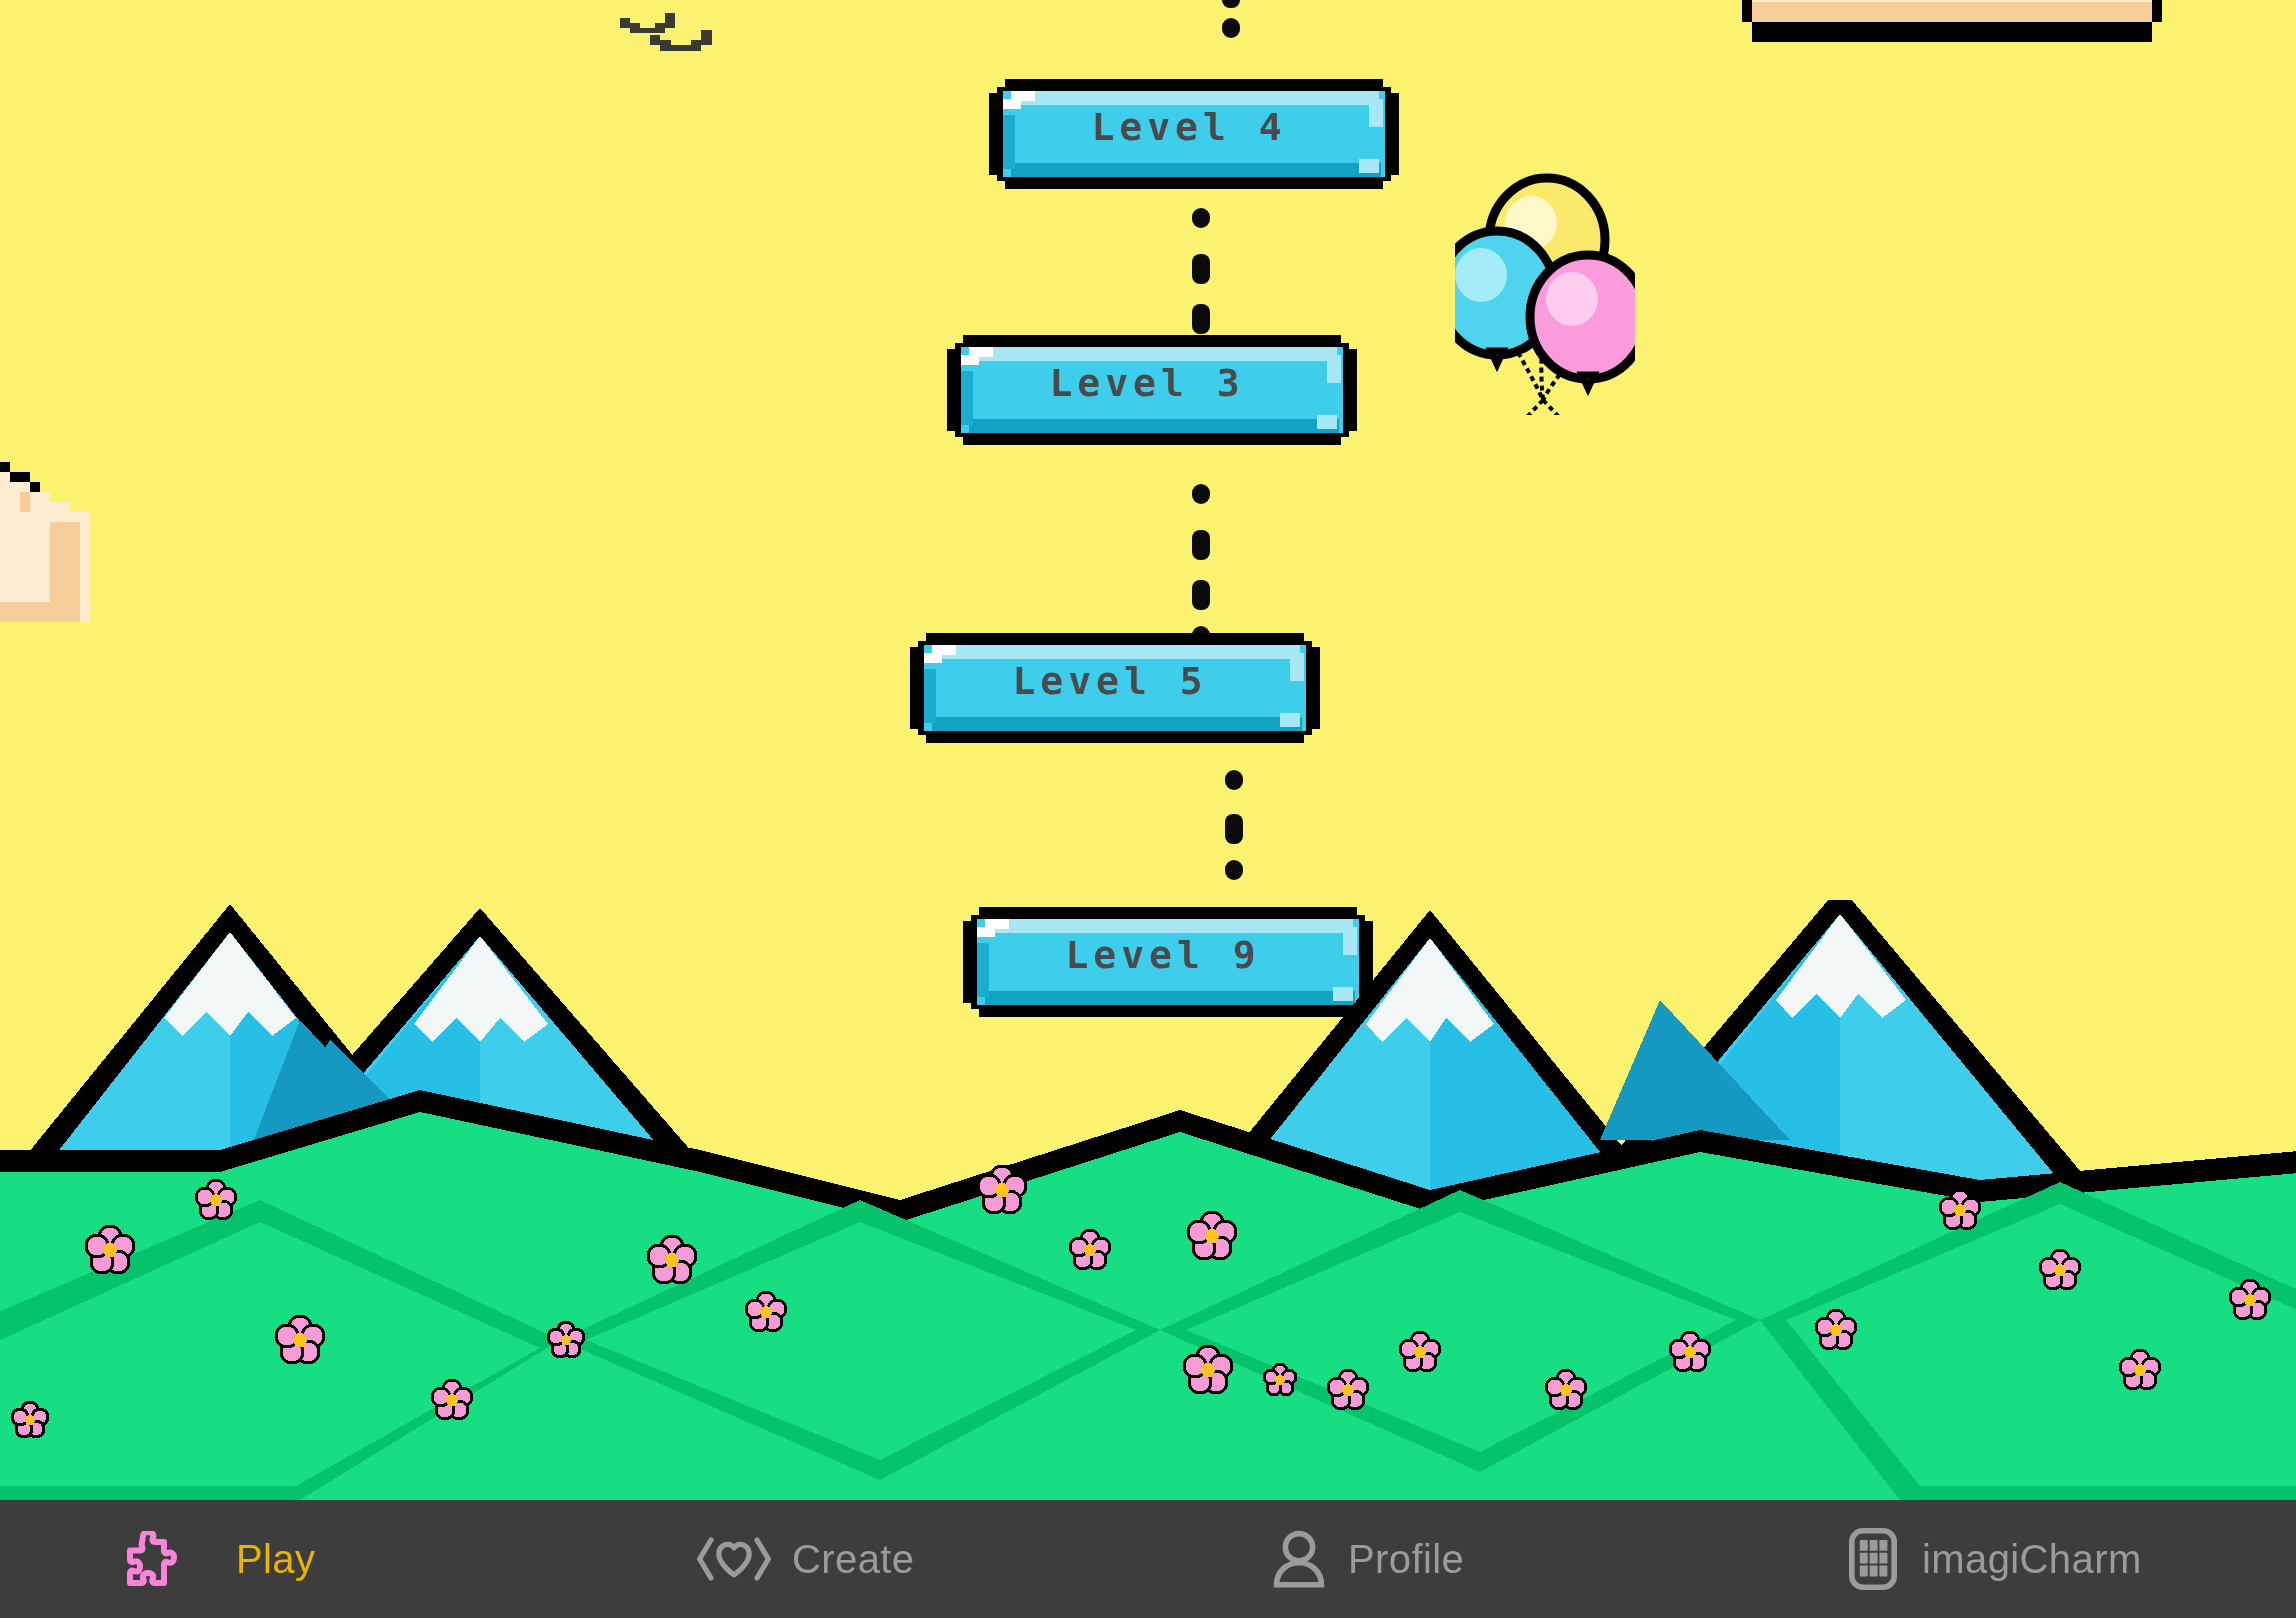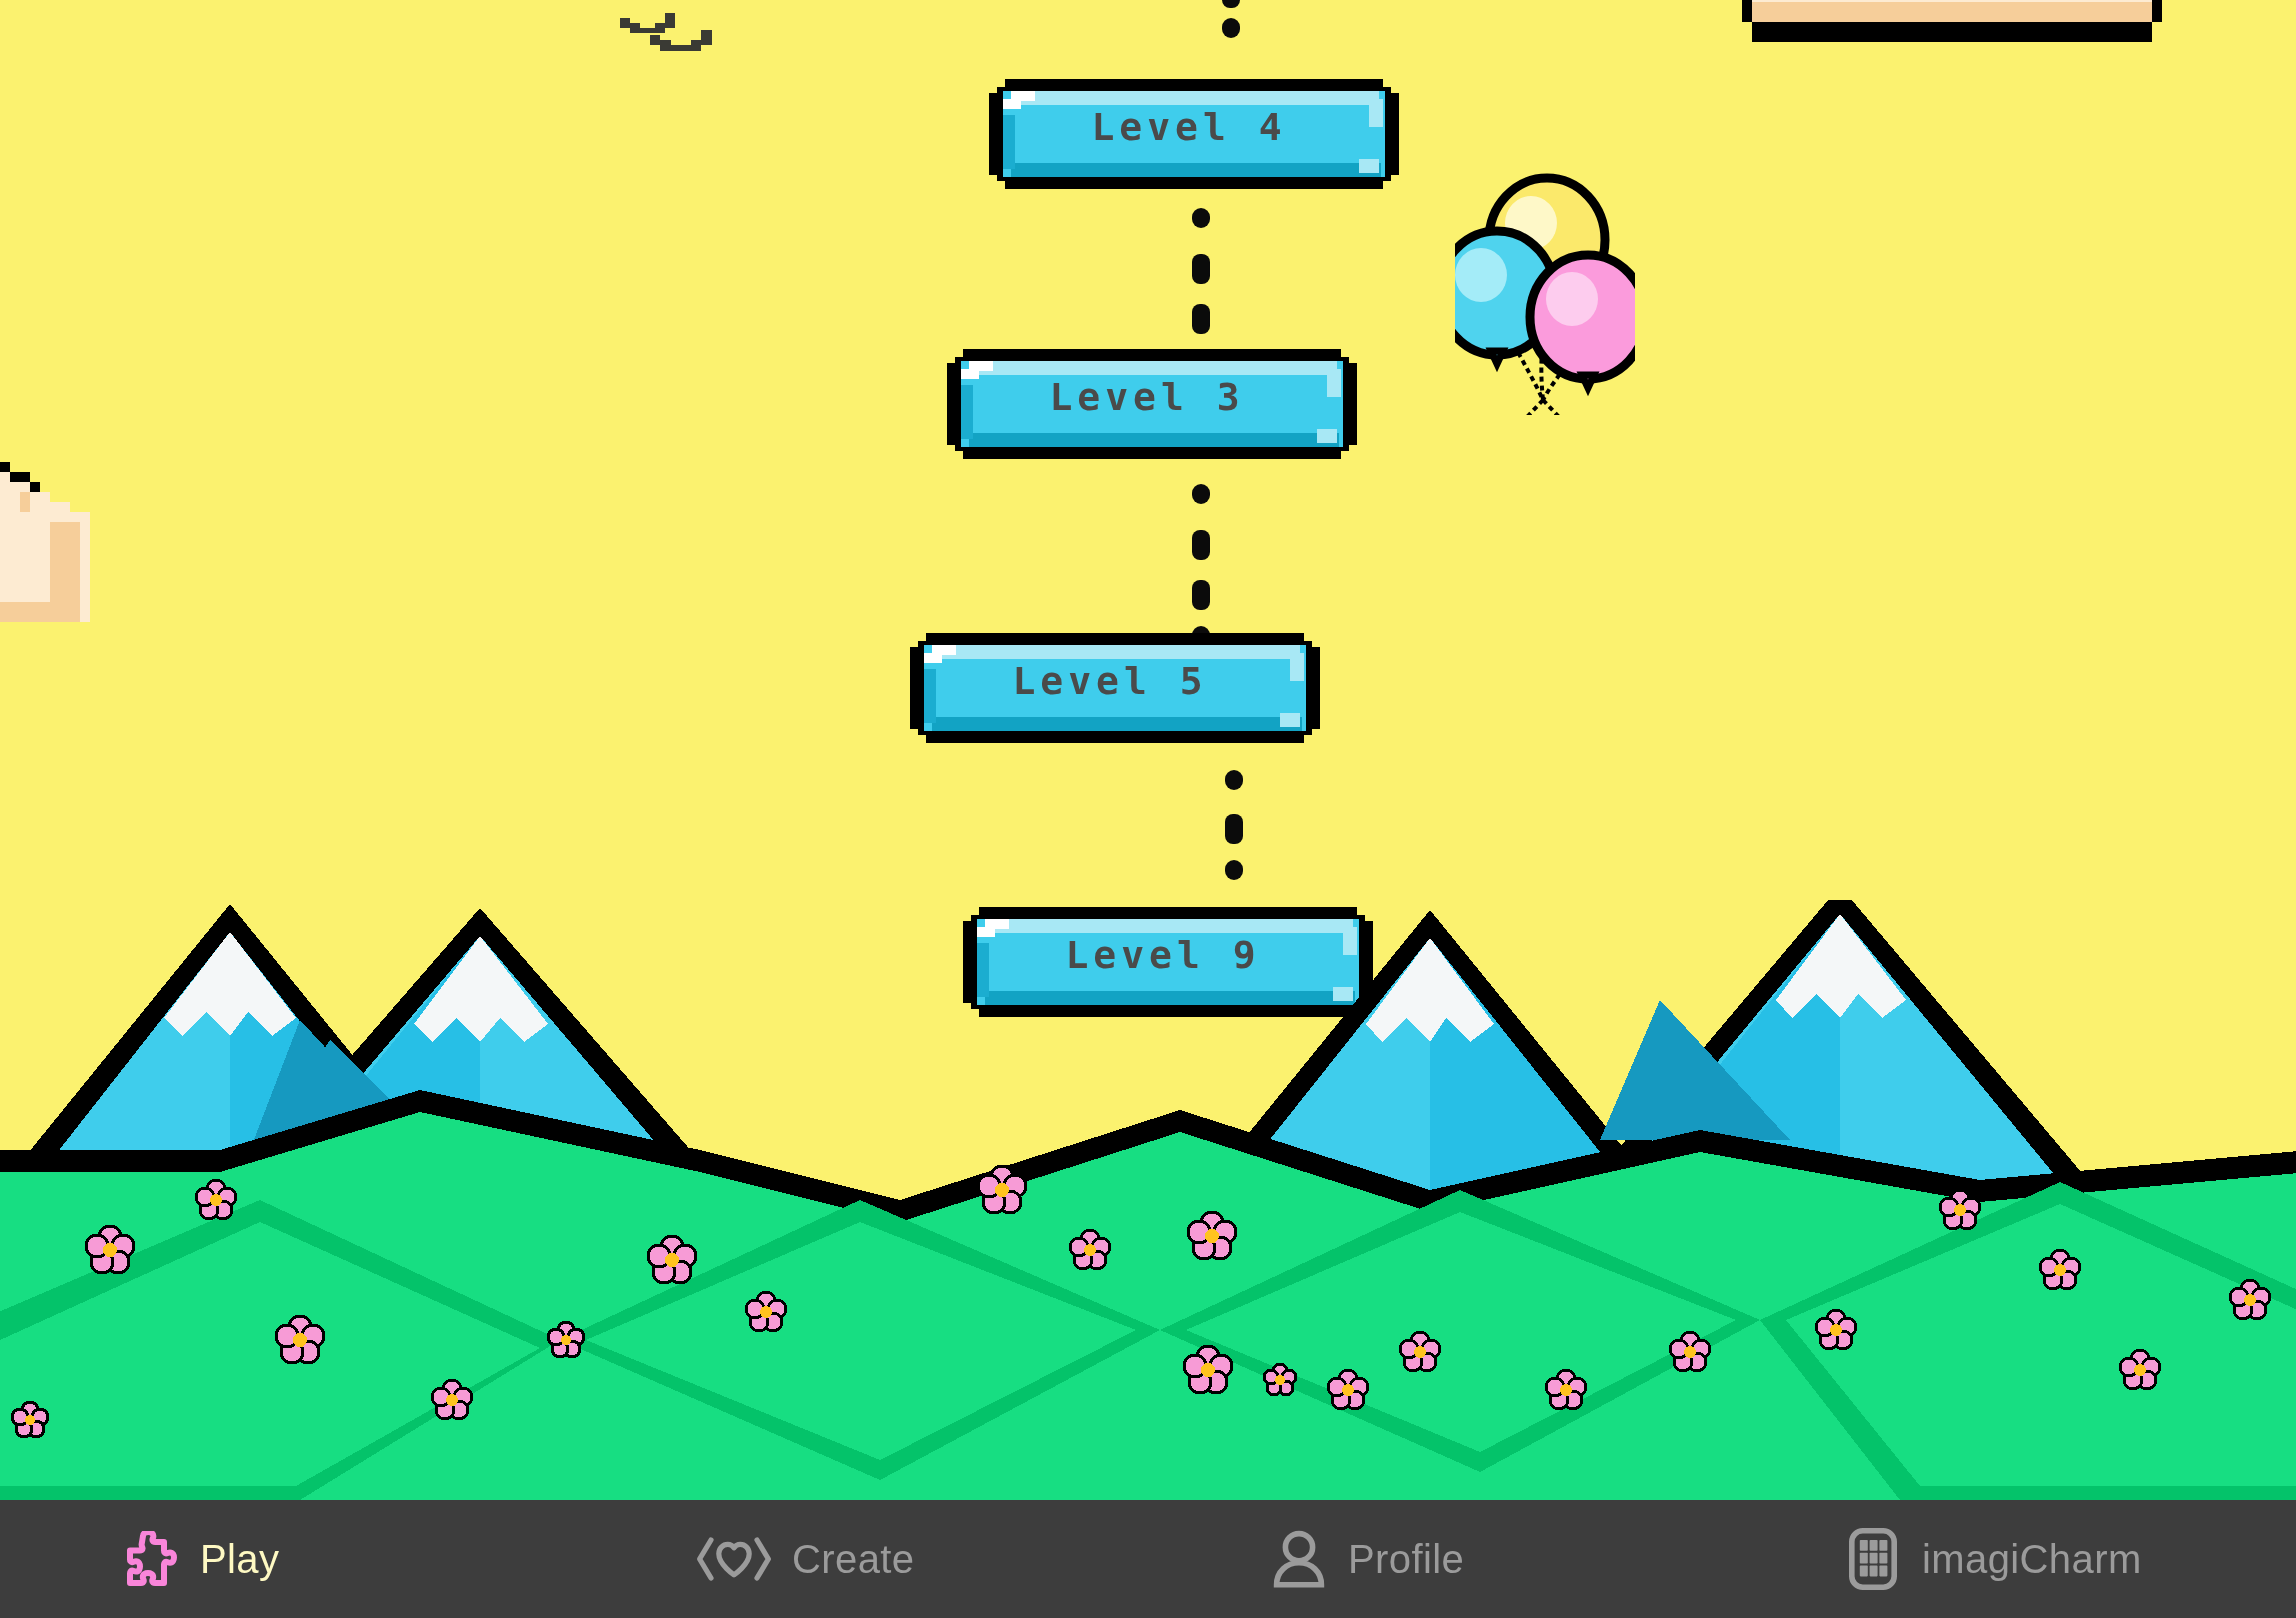--- a/index.html
+++ b/index.html
@@ -106,21 +106,21 @@
     width:58px; height:58px;
     flex:none;
   }
   .nav-label {
     font-family:"Liberation Sans", sans-serif;
     font-size:40px;
     color:#9B9B9B;
     letter-spacing:0.4px;
     white-space:nowrap;
   }
-  .nav-item.active .nav-label { color:#fef9c3; }
+  .nav-item.active .nav-label { color:#eab308;margin-left:36px; }
   .nav-inner {
     display:flex; align-items:center; gap:20px;
     min-width:330px;
   }
   .nav-item:nth-child(1) .nav-inner { min-width:330px; }
 </style>
 </head>
 <body>
 
 <div id="app">
@@ -234,21 +234,21 @@
       </button>
     </div>
 
     <div class="trail" style="left:1192px; top:208px; width:20px; height:160px;">
       <div class="trail-dot small" style="left:0; top:0;"></div>
       <div class="trail-dot" style="left:0; top:46px;"></div>
       <div class="trail-dot" style="left:0; top:96px;"></div>
       <div class="trail-dot small" style="left:0; top:142px;"></div>
     </div>
 
-    <div class="level-node" style="left:942px; top:344px; width:410px; height:110px;">
+    <div class="level-node" style="left:942px; top:330px; width:410px; height:110px;">
       <button class="level-btn">
         <span class="pbtn-outline" style="left:16px;  top:0;    width:378px; height:14px;"></span>
         <span class="pbtn-outline" style="left:16px;  top:96px; width:378px; height:14px;"></span>
         <span class="pbtn-outline" style="left:0;     top:14px; width:18px;  height:82px;"></span>
         <span class="pbtn-outline" style="left:392px; top:14px; width:18px;  height:82px;"></span>
         <span class="pbtn-outline" style="left:8px;   top:8px;  width:12px;  height:12px;"></span>
         <span class="pbtn-outline" style="left:390px; top:8px;  width:12px;  height:12px;"></span>
         <span class="pbtn-outline" style="left:8px;   top:90px; width:12px;  height:12px;"></span>
         <span class="pbtn-outline" style="left:390px; top:90px; width:12px;  height:12px;"></span>
         <span class="pbtn-body" style="left:14px;  top:12px; width:382px; height:86px;"></span>

